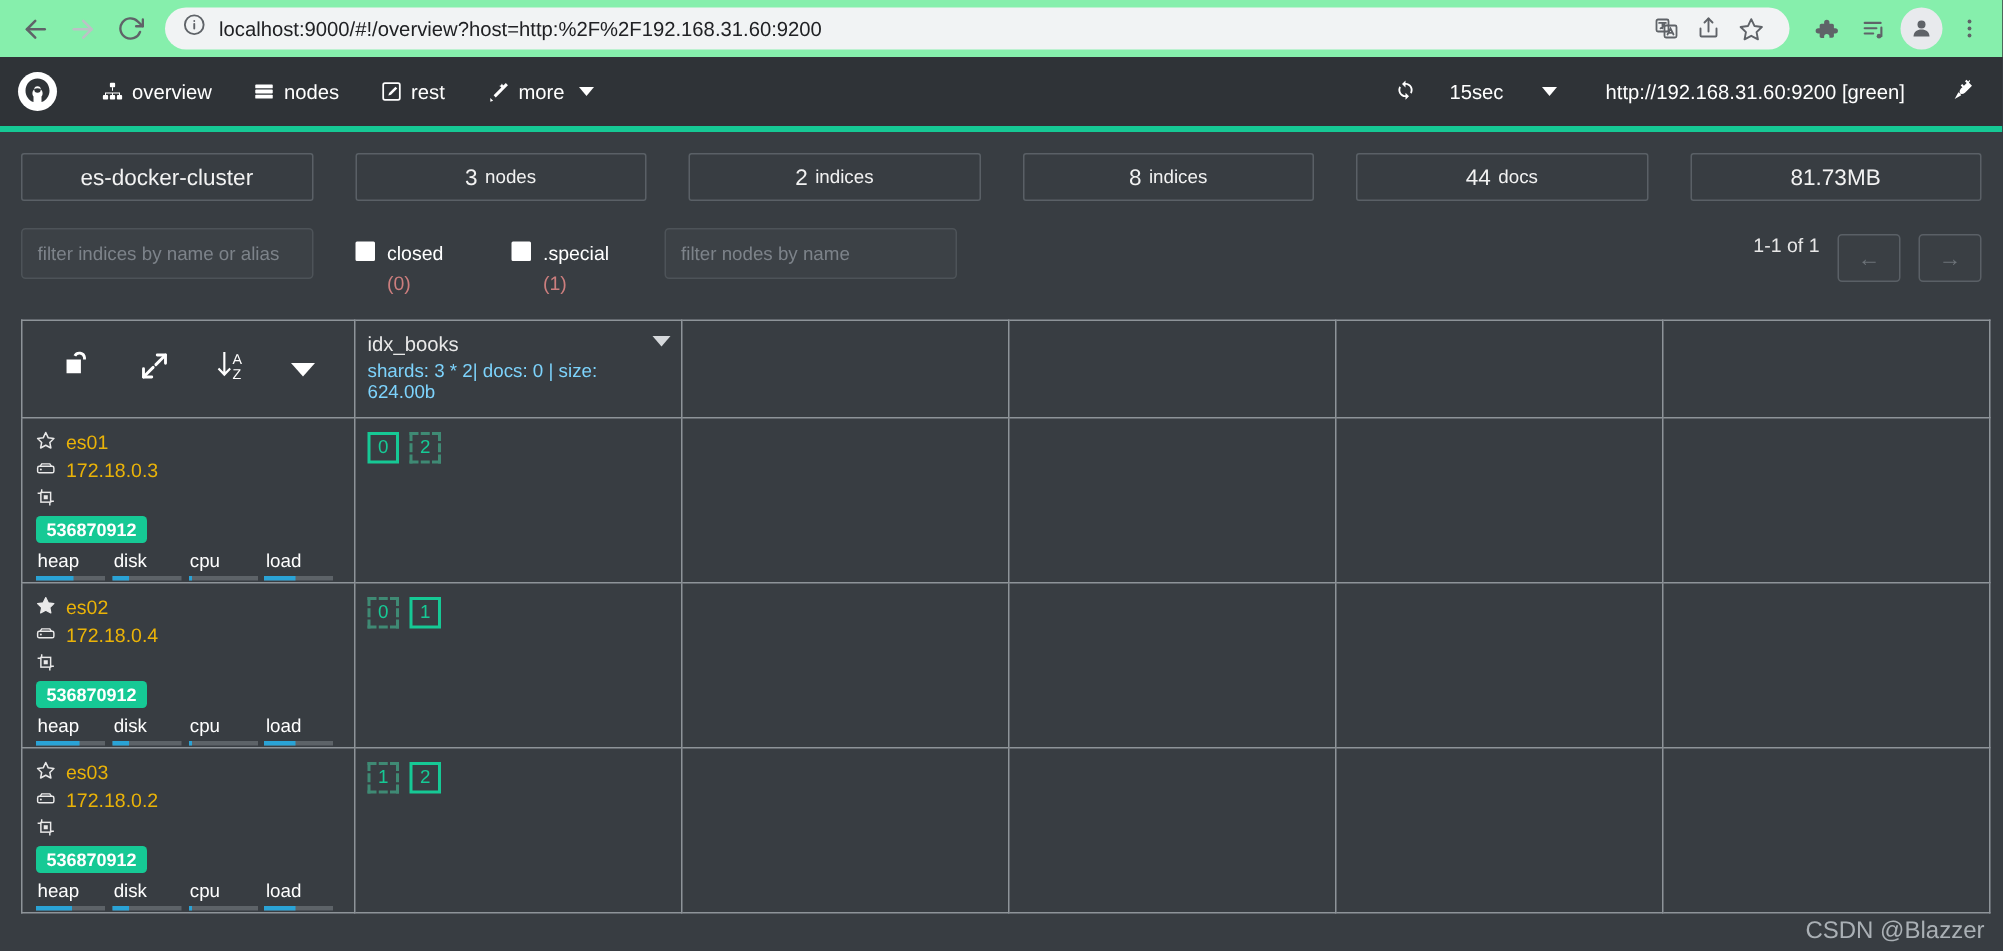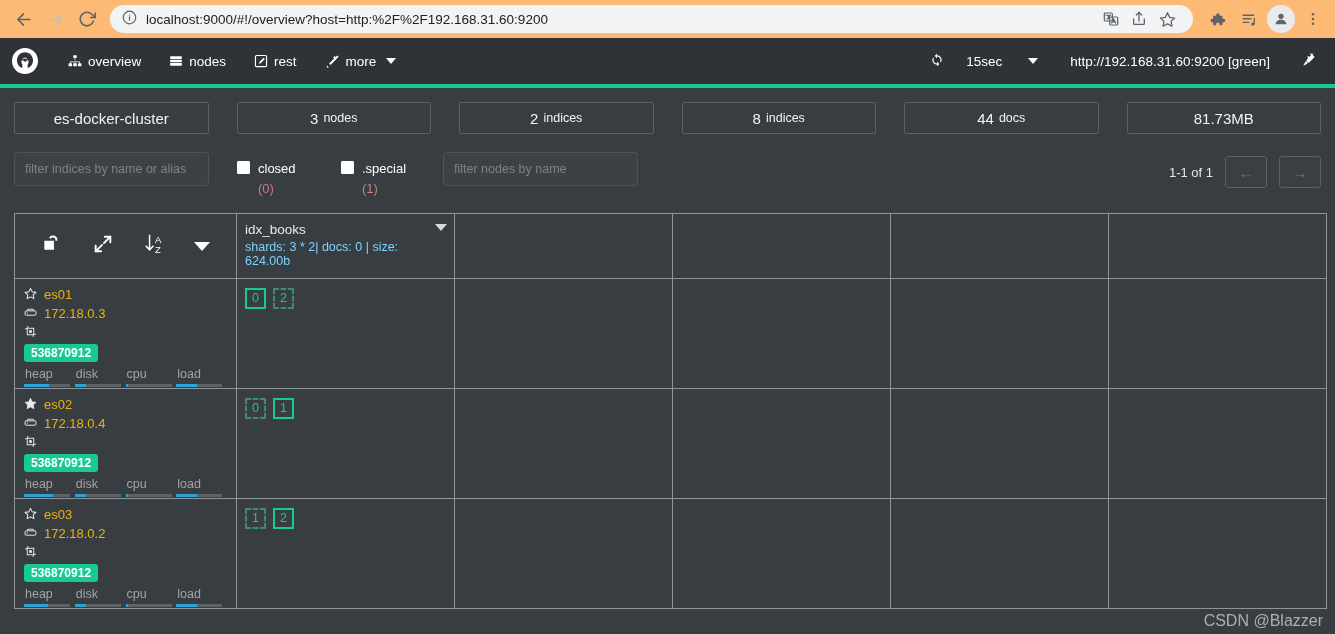--- a/index.html
+++ b/index.html
@@ -5,21 +5,21 @@
   * { box-sizing: border-box; margin: 0; padding: 0; }
   html, body {
     width: 1335px; height: 634px;
     font-family: "Liberation Sans", sans-serif;
     background: #383d42;
     overflow: hidden;
   }
 
   
   .browser-bar {
-    height: 38px; background: #fdba74;
+    height: 38px; background: #86efac;
     display: flex; align-items: center;
     padding: 0 8px; gap: 2px;
   }
   .nav-btn {
     width: 30px; height: 30px; border-radius: 50%;
     display: flex; align-items: center; justify-content: center;
     color: #5f6368; flex: none;
   }
   .nav-btn.disabled { color: #bdc1c6; }
   .nav-btn svg { display:block; }
@@ -112,21 +112,21 @@
   }
   .chkbox {
     width: 13px; height: 13px; background: #ffffff;
     border: 1px solid #ffffff; border-radius: 1px; flex: none;
     margin-top: 2px;
   }
   .chk-label { font-size: 13px; color: #ffffff; line-height: 1.5; }
   .chk-count { color: #cc7e7e; }
   .nodes-filter { margin-left: 26px; width: 195px; }
   .pager {
-    margin-left: auto; display: flex; align-items: center; gap: 12px;
+    margin-left: auto; display: flex; align-items: flex-start; gap: 12px;
     padding-top: 4px;
   }
   .pager-text { color: #e7e7e7; font-size: 13px; }
   .pager-btn {
     width: 42px; height: 32px;
     border: 1px solid #5a6066; border-radius: 3px;
     background: #3a3f44; color: #6d7379;
     display: flex; align-items: center; justify-content: center;
     font-size: 15px;
   }
@@ -172,21 +172,21 @@
   .node-line { display: flex; align-items: flex-start; gap: 7px; color: #eab308; font-size: 13px; }
   .node-line + .node-line { margin-top: 4px; }
   .node-icon { display: flex; align-items: center; color: #e9e9e9; }
   .heap-badge {
     display: inline-block; background: #16c995; color: #ffffff;
     font-size: 12px; font-weight: bold;
     padding: 2px 7px; border-radius: 3px; margin-top: 6px;
   }
   .metrics { display: flex; margin-top: 5px; gap: 0; }
   .metric { flex: 1; }
-  .metric-label { color: #a3a3a3; font-size: 12.5px; padding-left: 1px; }
+  .metric-label { color: #ffffff; font-size: 12.5px; padding-left: 1px; }
   .metric-track {
     height: 3px; background: #5d6368; margin-top: 3px; width: 46px;
   }
   .metric-fill { height: 3px; background: #2aa3d6; }
 
   .shard-cell { padding: 9px 8px; height: 109px; }
   .shard-badges { display: flex; gap: 7px; }
   .shard {
     width: 21px; height: 21px;
     display: flex; align-items: center; justify-content: center;

